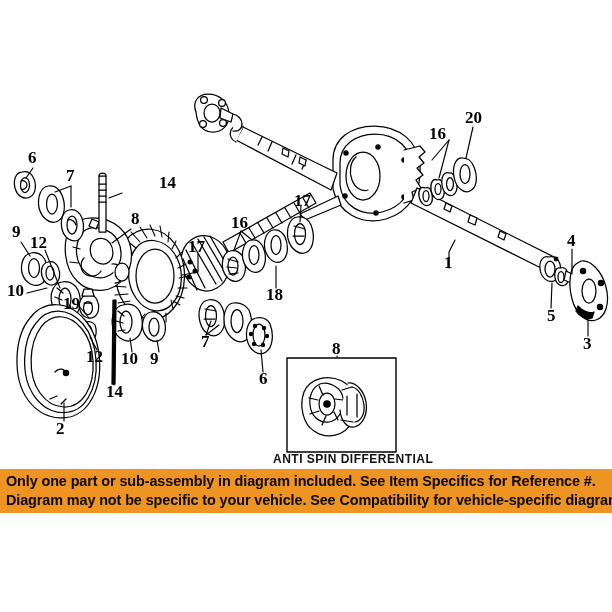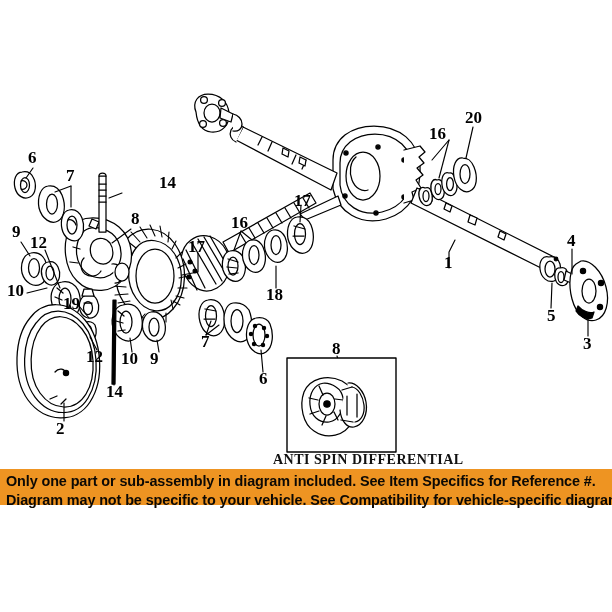--- a/index.html
+++ b/index.html
@@ -16,31 +16,31 @@
     position:absolute;
     font-family:"Liberation Serif", serif;
     font-weight:700;
     font-size:17px;
     color:#000;
     line-height:1;
     user-select:none;
   }
   .inset-caption{
     position:absolute;
-    font-family:Liberation Serif, serif;
+    font-family:Liberation Sans, sans-serif;
     font-weight:700;
-    font-size:14px;
+    font-size:12px;
     letter-spacing:0.5px;
     color:#111;
     white-space:nowrap;
   }
   #banner{
     position:absolute;
     left:0;top:469px;
-    width:612px;height:36px;
+    width:612px;height:44px;
     background:#ee9422;
     box-sizing:border-box;
     padding:3px 6px 0 6px;
   }
   #banner .line{
     font-family:"Liberation Sans", sans-serif;
     font-weight:700;
     font-size:14.4px;
     color:#0c0905;
     line-height:19px;

